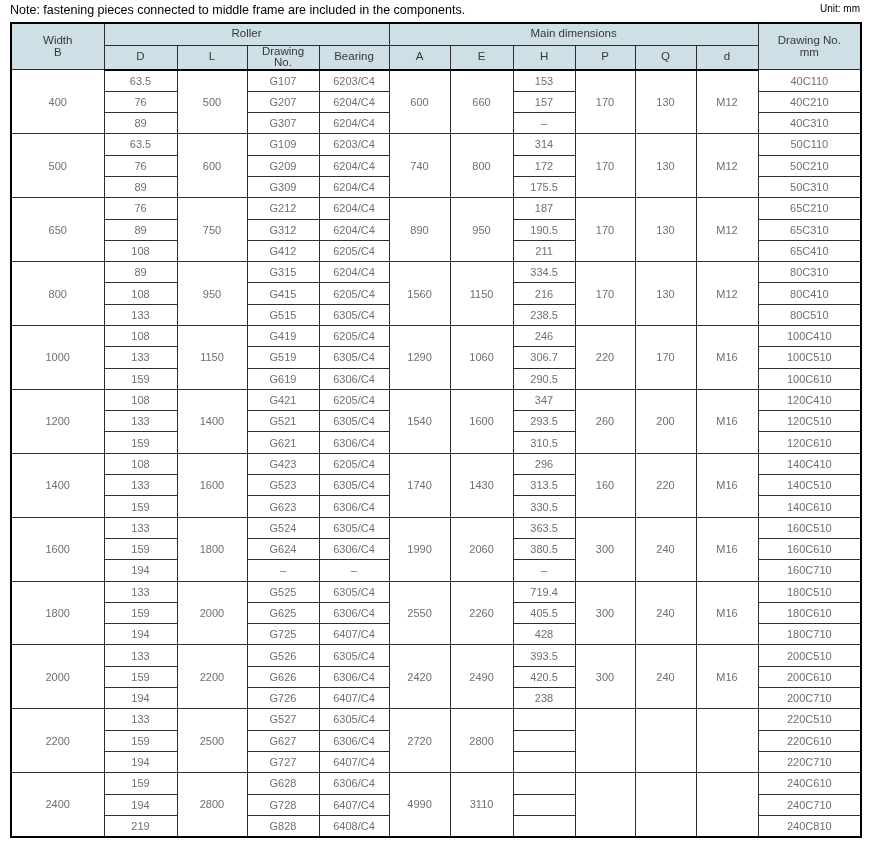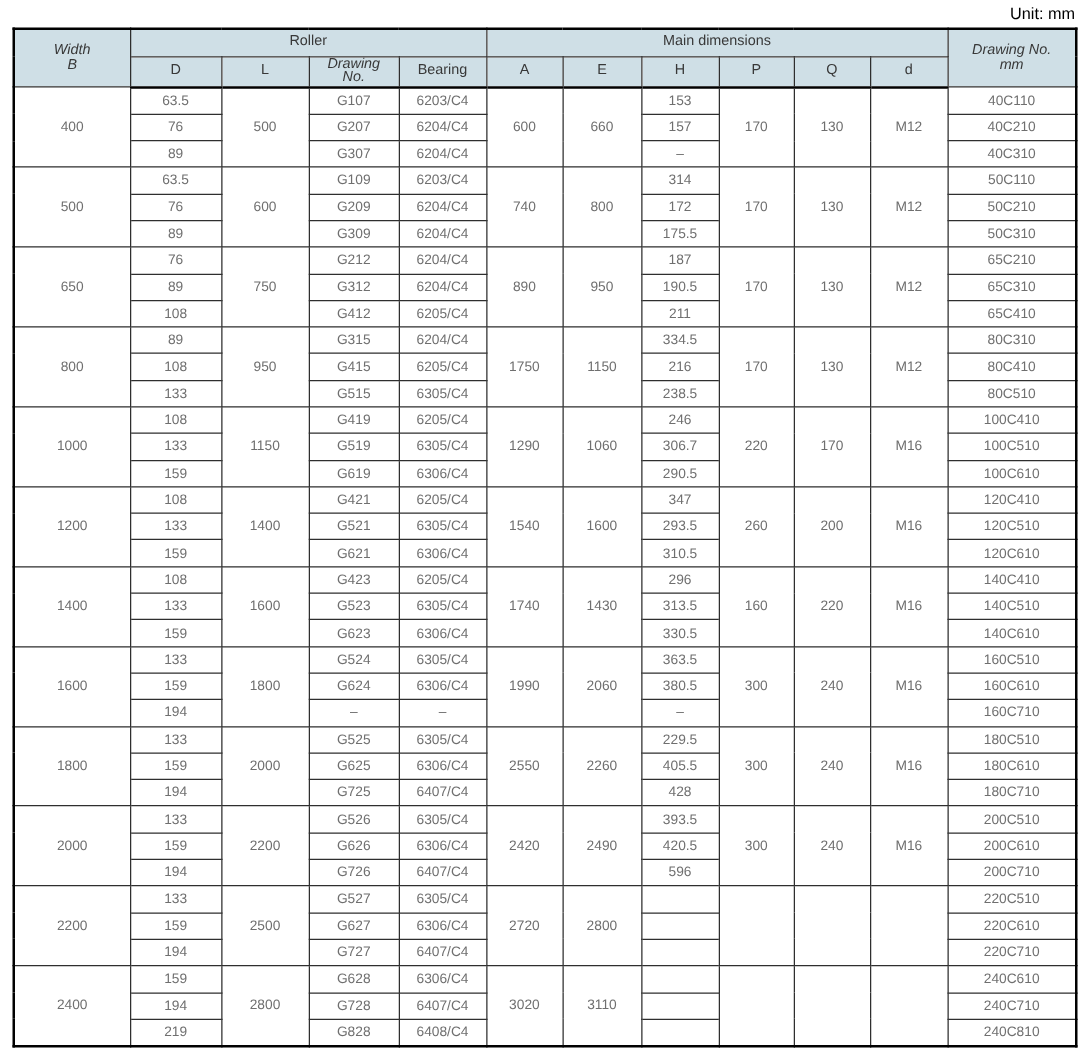--- a/index.html
+++ b/index.html
@@ -10,21 +10,21 @@
     position: relative;
     overflow: hidden;
   }
   .topbar { position: absolute; left: 0; top: 0; width: 870px; height: 22px; }
   .note {
     position: absolute; left: 10px; top: 3px;
     font-size: 12.5px; color: #000;
   }
   .unit {
     position: absolute; right: 10px; top: 3px;
-    font-size: 13px; color: #000;
+    font-size: 10px; color: #000;
   }
   table.spec {
     position: absolute; left: 10px; top: 22px;
     width: 850px;
     border-collapse: collapse;
     table-layout: fixed;
     border: 2px solid #000;
   }
   th, td {
     border: 1px solid #2e2e2e;
@@ -41,26 +41,27 @@
     height: 22px;
     line-height: 1.02;
   }
   thead tr.subhead th { border-bottom: 2px solid #000; }
   tbody td {
     color: #6f6f6f;
     font-size: 11px;
     height: 21.3px;
     background: #fff;
   }
-  .prewrap { white-space: pre-line; font-style: italic; }
+  .prewrap { white-space: pre-line; }
 </style>
 </head>
 <body>
 
 <div class="topbar">
+  <div class="note">Note: fastening pieces connected to middle frame are included in the components.</div>
   <div class="unit">Unit: mm</div>
 </div>
 
 <table class="spec">
   <colgroup>
     <col style="width:93px">
       <col style="width:73px">
       <col style="width:70px">
     <col style="width:72px">
       <col style="width:70px">
@@ -179,21 +180,21 @@
         <td>6205/C4</td>
         <td>211</td>
         <td>65C410</td>
       </tr>
       <tr>
         <td rowspan="3">800</td>
         <td>89</td>
         <td rowspan="3">950</td>
         <td>G315</td>
         <td>6204/C4</td>
-        <td rowspan="3">1750</td>
+        <td rowspan="3">1560</td>
         <td rowspan="3">1150</td>
         <td>334.5</td>
         <td rowspan="3">170</td>
         <td rowspan="3">130</td>
         <td rowspan="3">M12</td>
         <td>80C310</td>
       </tr>
       <tr>
         <td>108</td>
         <td>G415</td>
@@ -321,21 +322,21 @@
         <td>160C710</td>
       </tr>
       <tr>
         <td rowspan="3">1800</td>
         <td>133</td>
         <td rowspan="3">2000</td>
         <td>G525</td>
         <td>6305/C4</td>
         <td rowspan="3">2550</td>
         <td rowspan="3">2260</td>
-        <td>229.5</td>
+        <td>719.4</td>
         <td rowspan="3">300</td>
         <td rowspan="3">240</td>
         <td rowspan="3">M16</td>
         <td>180C510</td>
       </tr>
       <tr>
         <td>159</td>
         <td>G625</td>
         <td>6306/C4</td>
         <td>405.5</td>
@@ -366,21 +367,21 @@
         <td>159</td>
         <td>G626</td>
         <td>6306/C4</td>
         <td>420.5</td>
         <td>200C610</td>
       </tr>
       <tr>
         <td>194</td>
         <td>G726</td>
         <td>6407/C4</td>
-        <td>596</td>
+        <td>238</td>
         <td>200C710</td>
       </tr>
       <tr>
         <td rowspan="3">2200</td>
         <td>133</td>
         <td rowspan="3">2500</td>
         <td>G527</td>
         <td>6305/C4</td>
         <td rowspan="3">2720</td>
         <td rowspan="3">2800</td>
@@ -403,21 +404,21 @@
         <td>6407/C4</td>
         <td></td>
         <td>220C710</td>
       </tr>
       <tr>
         <td rowspan="3">2400</td>
         <td>159</td>
         <td rowspan="3">2800</td>
         <td>G628</td>
         <td>6306/C4</td>
-        <td rowspan="3">3020</td>
+        <td rowspan="3">4990</td>
         <td rowspan="3">3110</td>
         <td></td>
         <td rowspan="3"></td>
         <td rowspan="3"></td>
         <td rowspan="3"></td>
         <td>240C610</td>
       </tr>
       <tr>
         <td>194</td>
         <td>G728</td>

